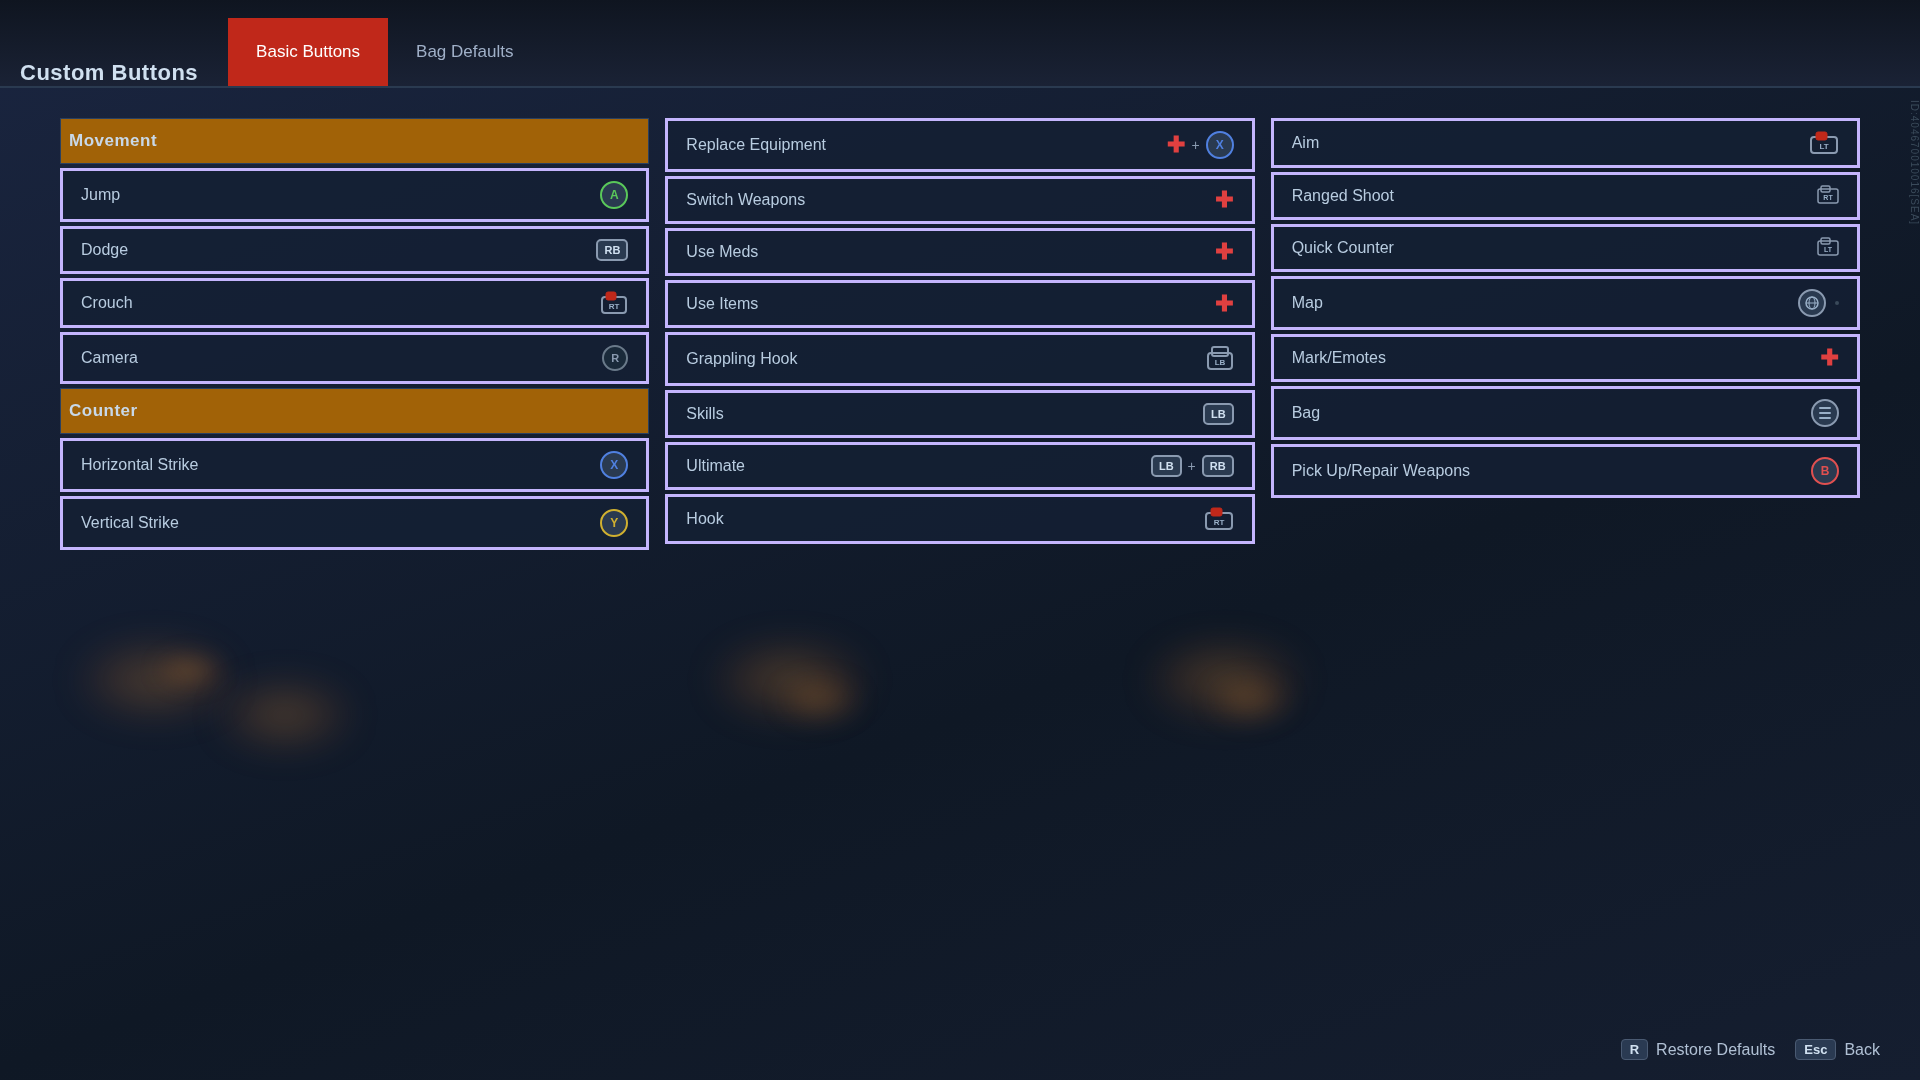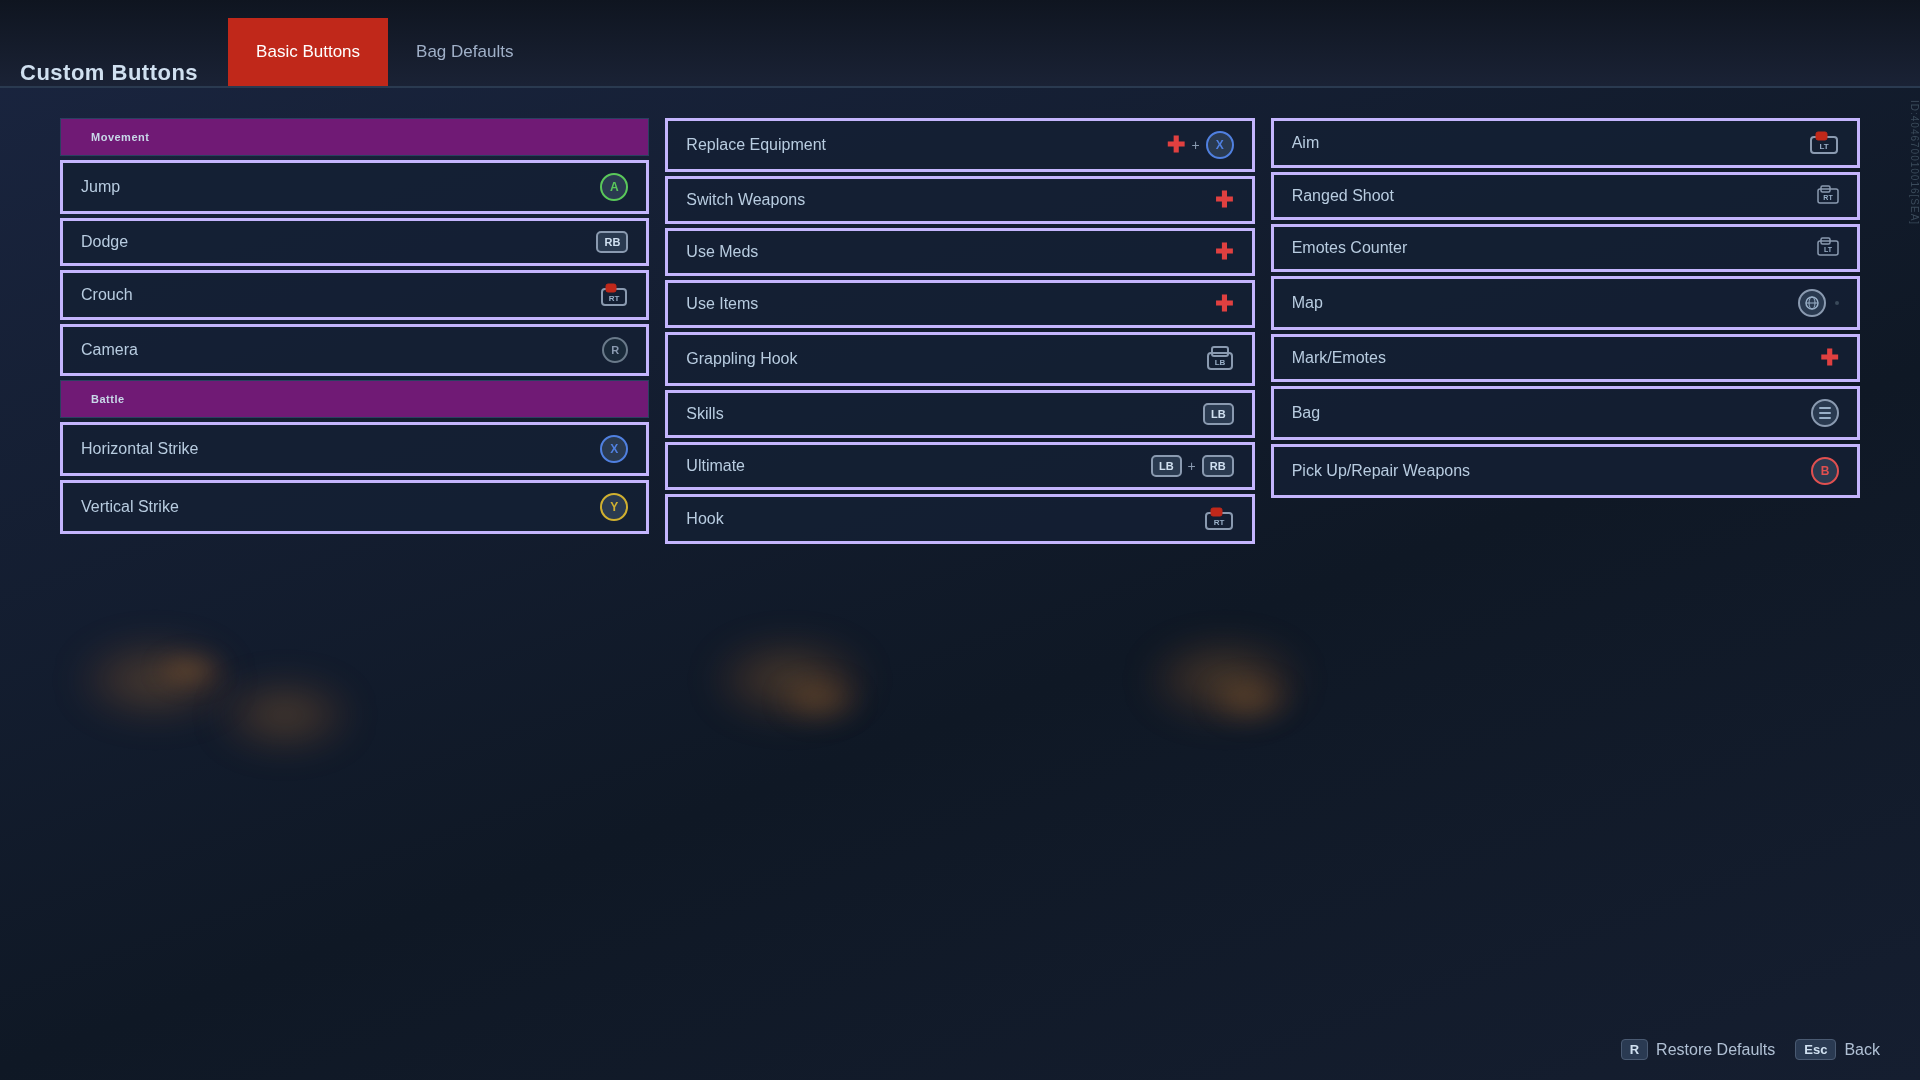--- a/index.html
+++ b/index.html
@@ -77,24 +77,24 @@
     
     .column {
       flex: 1;
       display: flex;
       flex-direction: column;
       gap: 4px;
     }
 
     
     .section-header {
-      background: #701a75;
+      background: #a16207;
       border: 1px solid #2a4060;
-      padding: 12px 30px;
-      font-size: 11px;
+      padding: 12px 8px;
+      font-size: 17px;
       font-weight: 600;
       color: #c8d8e8;
       letter-spacing: 0.5px;
     }
 
     
     .action-row {
       background: rgba(20, 32, 52, 0.85);
       border: 3px solid #c4b5fd;
       padding: 10px 18px;
@@ -312,21 +312,21 @@
     </div>
 
 
     <div class="action-row">
       <span class="action-label">Camera</span>
       <span class="action-binding">
         <span class="stick-icon">R</span>
       </span>
     </div>
 
-    <div class="section-header">Battle</div>
+    <div class="section-header">Counter</div>
 
     <div class="action-row">
       <span class="action-label">Horizontal Strike</span>
       <span class="action-binding">
         <span class="btn-icon xbox-x">X</span>
       </span>
     </div>
 
     <div class="action-row">
       <span class="action-label">Vertical Strike</span>
@@ -426,21 +426,21 @@
       <span class="action-binding">
         <svg width="22" height="22" viewBox="0 0 22 22">
           <rect x="1" y="4" width="20" height="14" rx="2" fill="none" stroke="#8a9ab0" stroke-width="1.5"></rect>
           <rect x="4" y="1" width="9" height="6" rx="1.5" fill="none" stroke="#8a9ab0" stroke-width="1.5"></rect>
           <text x="11" y="15" text-anchor="middle" font-size="7" fill="#9ab0c8" font-weight="bold">RT</text>
         </svg>
       </span>
     </div>
 
     <div class="action-row">
-      <span class="action-label">Emotes Counter</span>
+      <span class="action-label">Quick Counter</span>
       <span class="action-binding">
         <svg width="22" height="22" viewBox="0 0 22 22">
           <rect x="1" y="4" width="20" height="14" rx="2" fill="none" stroke="#8a9ab0" stroke-width="1.5"></rect>
           <rect x="4" y="1" width="9" height="6" rx="1.5" fill="none" stroke="#8a9ab0" stroke-width="1.5"></rect>
           <text x="11" y="15" text-anchor="middle" font-size="7" fill="#9ab0c8" font-weight="bold">LT</text>
         </svg>
       </span>
     </div>
 
 

